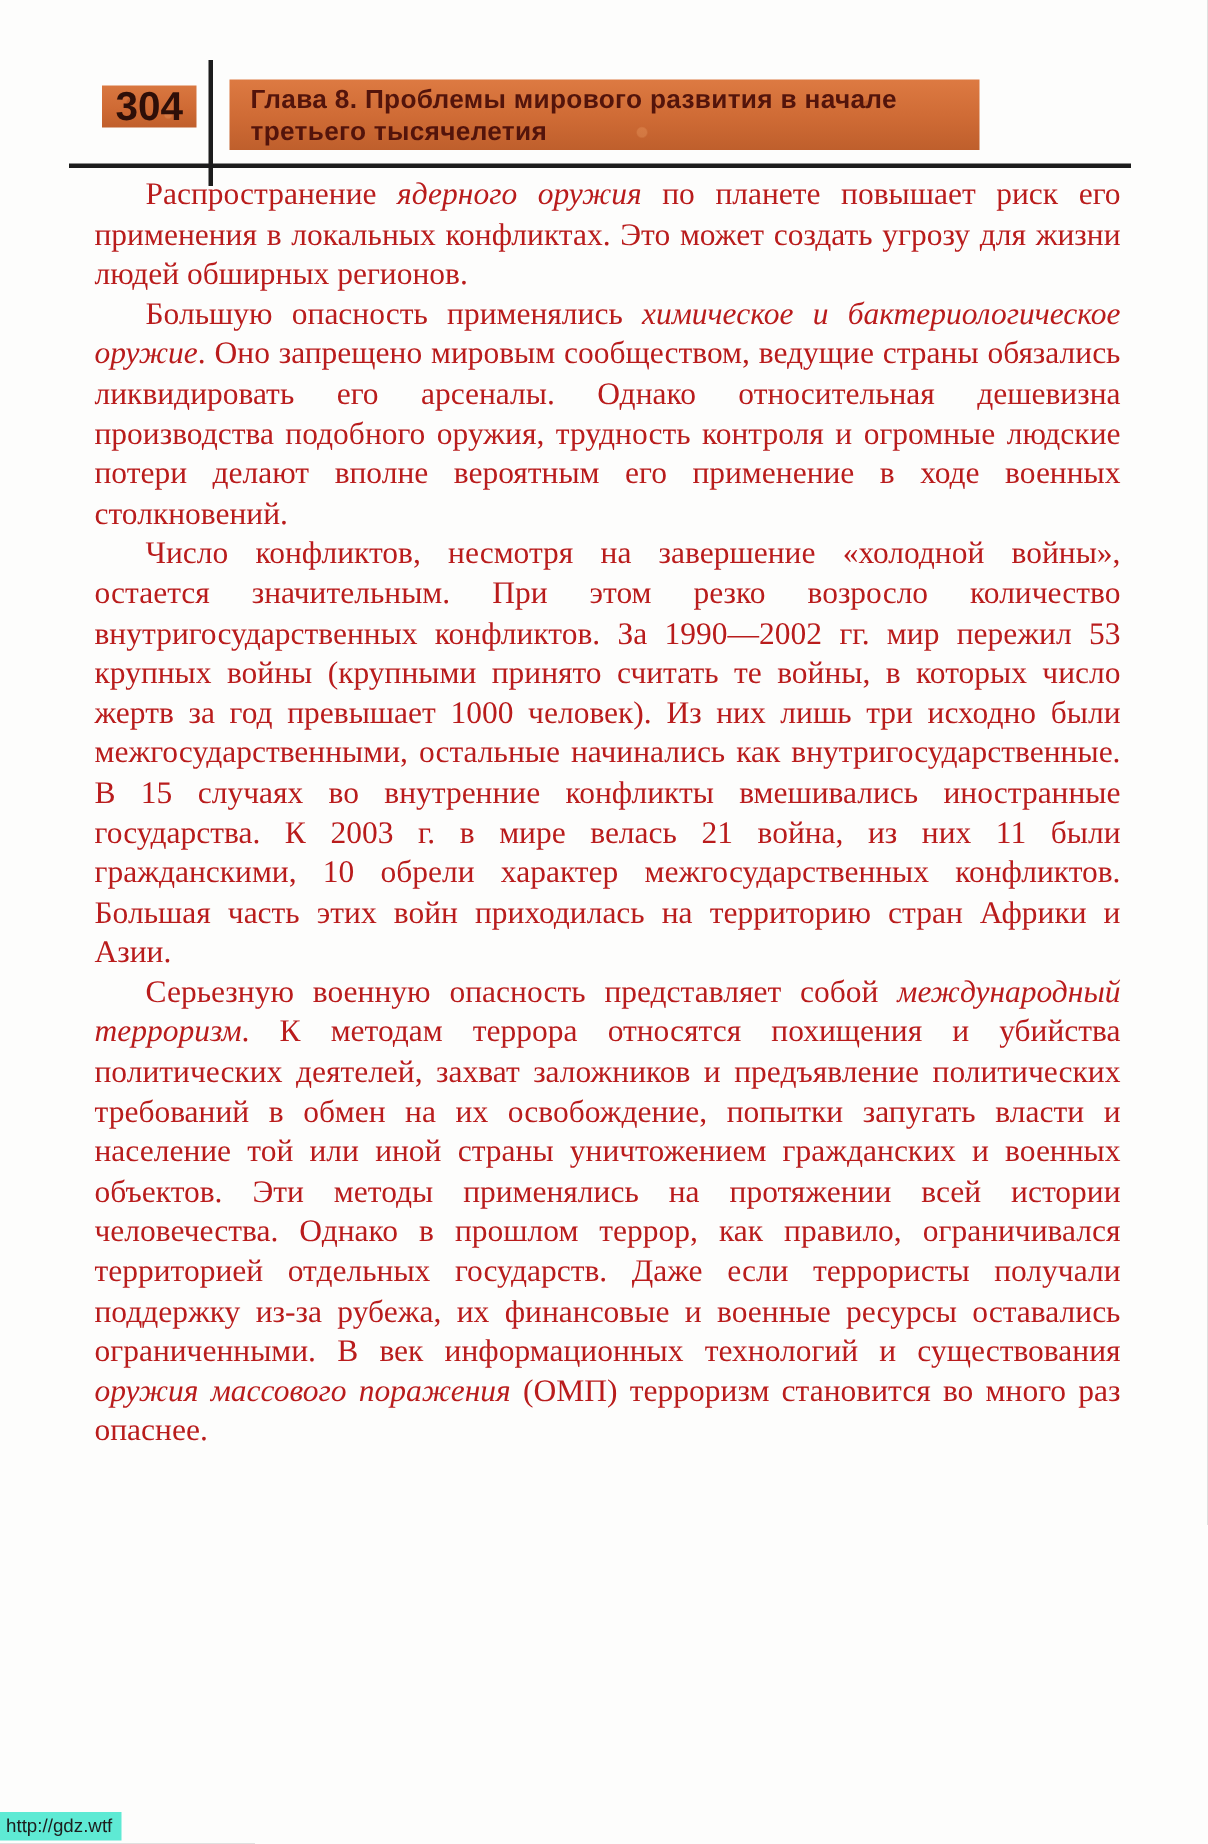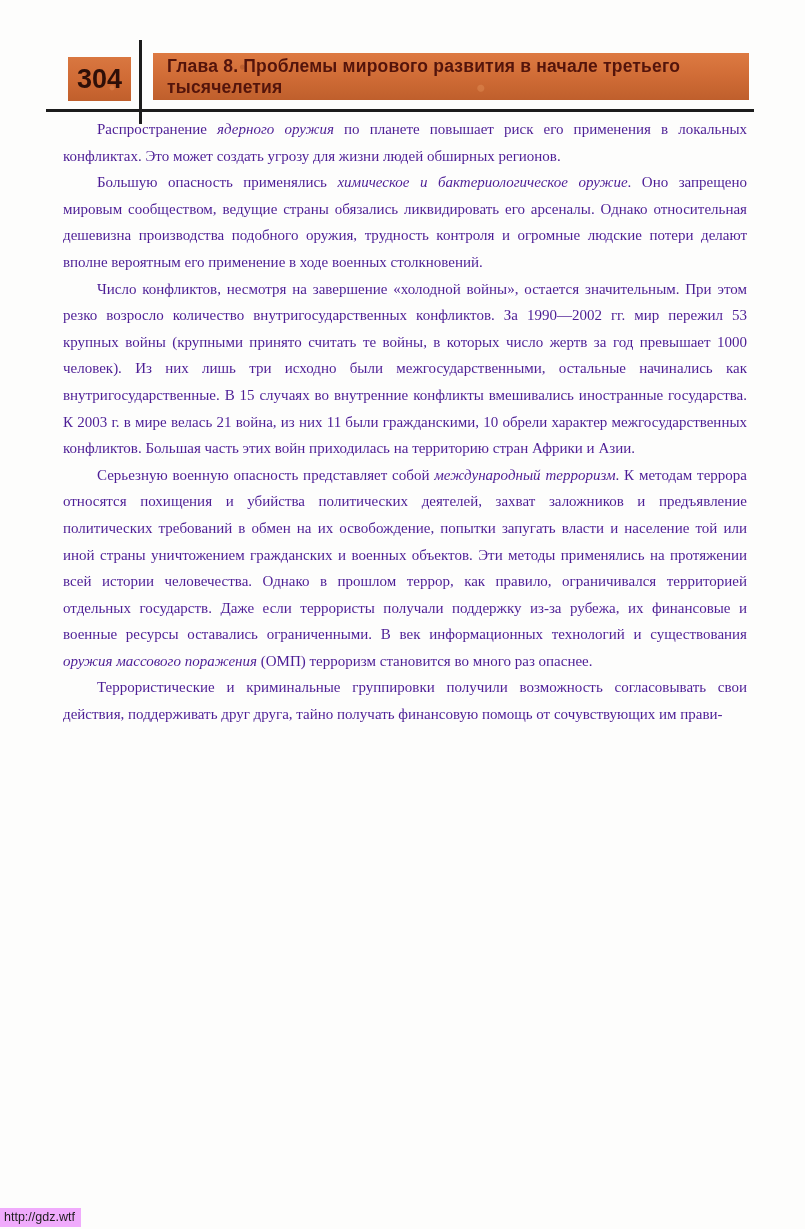--- a/index.html
+++ b/index.html
@@ -11,41 +11,41 @@
     height: 1229px;
     margin: 0 auto;
     background: #fdfdfc;
     overflow: hidden;
   }
 
   
   .pagenum-box {
     position: absolute;
     left: 68px; top: 57px;
-    width: 63px; height: 44px;
+    width: 63px; height: 28px;
     background:
       radial-gradient(circle at 30% 40%, rgba(120,40,10,0.25) 0 2px, transparent 3px),
       radial-gradient(circle at 70% 70%, rgba(255,180,120,0.25) 0 2px, transparent 3px),
       linear-gradient(180deg, #d97740 0%, #cf6a34 55%, #c05f2c 100%);
     display: flex; align-items: center; justify-content: center;
     font-family: "Liberation Sans", sans-serif;
     font-weight: bold; font-size: 27px; color: #2e0f08;
   }
 
   .header-vline {
     position: absolute;
     left: 139px; top: 40px;
     width: 3px; height: 84px;
     background: #1c1c1c;
   }
 
   .title-bar {
     position: absolute;
     left: 153px; top: 53px;
-    width: 596px; height: 47px;
+    width: 500px; height: 47px;
     background:
       radial-gradient(circle at 15% 30%, rgba(110,35,8,0.22) 0 2px, transparent 3px),
       radial-gradient(circle at 55% 75%, rgba(255,190,130,0.22) 0 3px, transparent 4px),
       radial-gradient(circle at 85% 35%, rgba(110,35,8,0.20) 0 2px, transparent 3px),
       linear-gradient(180deg, #dd7a42 0%, #d06c36 50%, #bf5f2c 100%);
     display: flex; align-items: center;
   }
   .title-bar .title-text {
     padding-left: 14px;
     font-family: "Liberation Sans", sans-serif;
@@ -61,36 +61,36 @@
     width: 708px; height: 3px;
     background: #1c1c1c;
   }
 
   
   .body-text {
     position: absolute;
     left: 63px; top: 116px;
     width: 684px;
     font-family: "Liberation Serif", serif;
-    font-size: 15px;
+    font-size: 21px;
     line-height: 26.6px;
-    color: #4c1d95;
+    color: #b91c1c;
     text-align: justify;
   }
   .body-text p {
     margin: 0;
     text-indent: 34px;
   }
   .body-text em { font-style: italic; }
 
   
   .watermark {
     position: absolute;
     left: 0; top: 1208px;
-    background: #f0abfc;
+    background: #5eead4;
     padding: 2px 6px 3px 4px;
     font-family: "Liberation Sans", sans-serif;
     font-size: 12.5px;
     color: #1d1d1d;
     white-space: nowrap;
   }
 </style>
 </head>
 <body>
 
@@ -106,18 +106,17 @@
     <span class="title-text">Глава 8. Проблемы мирового развития в начале третьего тысячелетия</span>
   </div>
 
   <div class="header-rule"></div>
 
   <div class="body-text">
       <p><span>Распространение </span><em>ядерного оружия</em><span> по планете повышает риск его применения в локальных конфликтах. Это может создать угрозу для жизни людей обширных регионов.</span></p>
       <p><span>Большую опасность применялись </span><em>химическое и бактериологическое оружие</em><span>. Оно запрещено мировым сообществом, ведущие страны обязались ликвидировать его арсеналы. Однако относительная дешевизна производства подобного оружия, трудность контроля и огромные людские потери делают вполне вероятным его применение в ходе военных столкновений.</span></p>
       <p><span>Число конфликтов, несмотря на завершение «холодной войны», остается значительным. При этом резко возросло количество внутригосударственных конфликтов. За 1990—2002 гг. мир пережил 53 крупных войны (крупными принято считать те войны, в которых число жертв за год превышает 1000 человек). Из них лишь три исходно были межгосударственными, остальные начинались как внутригосударственные. В 15 случаях во внутренние конфликты вмешивались иностранные государства. К 2003 г. в мире велась 21 война, из них 11 были гражданскими, 10 обрели характер межгосударственных конфликтов. Большая часть этих войн приходилась на территорию стран Африки и Азии.</span></p>
       <p><span>Серьезную военную опасность представляет собой </span><em>международный терроризм</em><span>. К методам террора относятся похищения и убийства политических деятелей, захват заложников и предъявление политических требований в обмен на их освобождение, попытки запугать власти и население той или иной страны уничтожением гражданских и военных объектов. Эти методы применялись на протяжении всей истории человечества. Однако в прошлом террор, как правило, ограничивался территорией отдельных государств. Даже если террористы получали поддержку из-за рубежа, их финансовые и военные ресурсы оставались ограниченными. В век информационных технологий и существования </span><em>оружия массового поражения</em><span> (ОМП) терроризм становится во много раз опаснее.</span></p>
-      <p><span>Террористические и криминальные группировки получили возможность согласовывать свои действия, поддерживать друг друга, тайно получать финансовую помощь от сочувствующих им прави-</span></p>
     </div>
 
   <div class="watermark">http://gdz.wtf</div>
 
 </div>
 
 </body></html>

